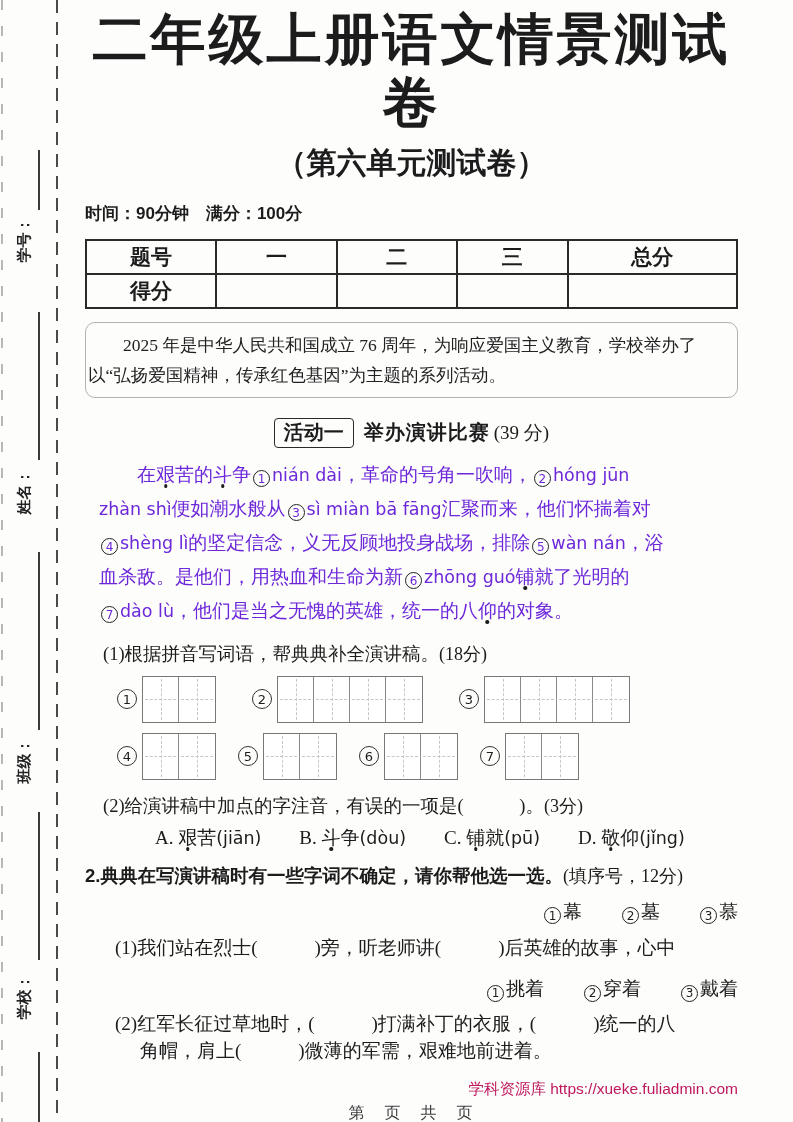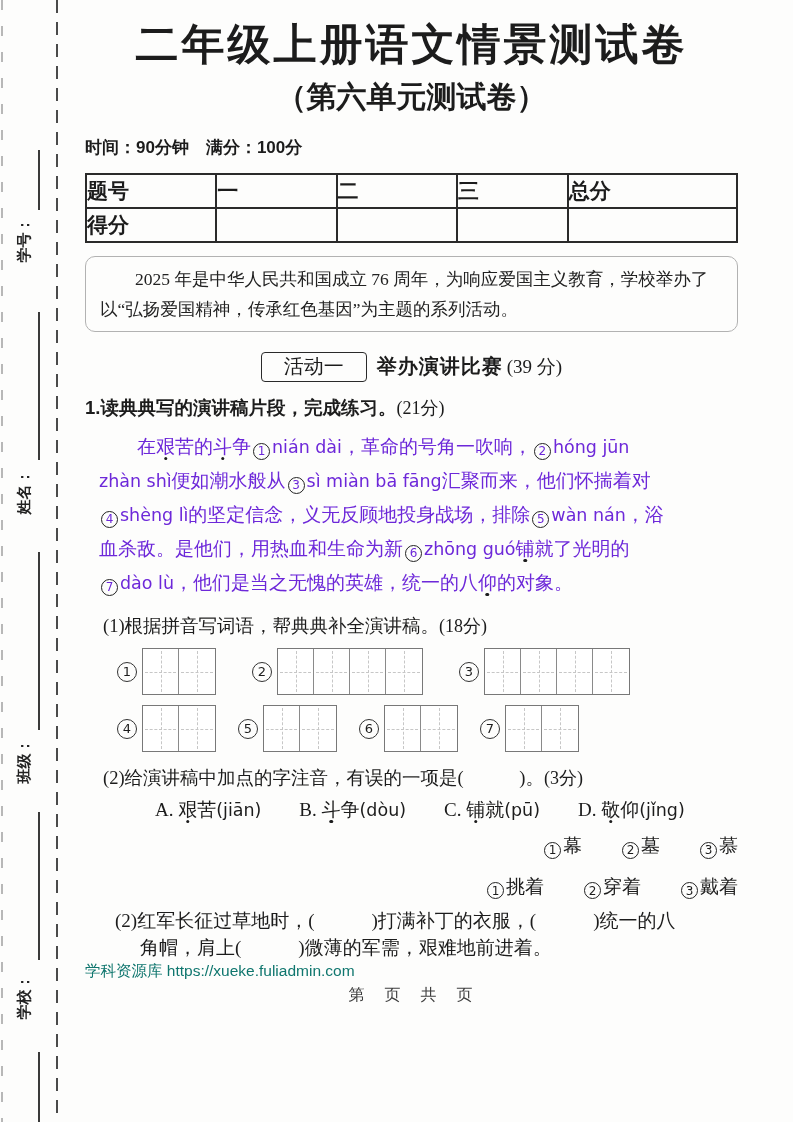--- a/index.html
+++ b/index.html
@@ -11,37 +11,37 @@
   .edge-dashes { position:absolute; left:1px; top:0; bottom:0; width:2px;
     background:repeating-linear-gradient(#9a9a9a 0 10px, transparent 10px 26px); opacity:.7; }
   .binding-line { position:absolute; left:56px; top:0; bottom:0; width:2px;
     background:repeating-linear-gradient(#4a4a4a 0 13px, transparent 13px 22px); }
   .margin-label { position:absolute; left:0; width:52px; height:22px; text-align:center;
     font-size:15px; font-weight:600; color:#222; transform:rotate(-90deg); white-space:nowrap; }
   .writing-line { position:absolute; left:38px; width:2px; background:#3a3a3a; }
 
   
   .content { position:absolute; left:85px; top:0; width:653px; }
-  .title { margin-top:20px; text-align:center; font-size:43px; font-weight:900;
+  .title { margin-top:8px; text-align:center; font-size:55px; font-weight:900;
     letter-spacing:3px; line-height:1.15; }
   .subtitle { margin-top:8px; text-align:center; font-size:30px; font-weight:800; }
   .meta { margin-top:18px; text-align:left; font-size:17px; font-weight:700; padding-right:2px; }
 
   table.score { margin-top:14px; width:100%; border-collapse:collapse; }
-  table.score td { border:2px solid #2a2a2a; height:34px; 
+  table.score td { border:2px solid #2a2a2a; height:34px; text-align:center;
     font-size:21px; font-weight:800; }
   td.c0 { width:20%; } td.c1 { width:18.5%; } td.c2 { width:18.5%; } td.c3 { width:17%; } td.c4 { width:26%; }
 
   .intro-box { margin-top:13px; border:1.5px solid #b2b2b2; border-radius:10px;
-    padding:7px 14px; font-family:"Liberation Serif","DejaVu Serif",serif;
+    padding:7px 2px; font-family:"Liberation Serif","DejaVu Serif",serif;
     font-size:17.5px; line-height:30px; text-indent:2em; color:#222; }
 
   .activity { margin-top:20px; text-align:center; font-size:20px; }
   .activity .badge { display:inline-block; border:1.5px solid #2a2a2a; border-radius:4px;
-    padding:0 22px 1px; font-weight:400; margin-right:10px; }
+    padding:0 9px 1px; font-weight:700; margin-right:10px; }
   .activity .atitle { font-weight:800; letter-spacing:1px; }
   .activity .ascore { font-family:"Liberation Serif","DejaVu Serif",serif; font-weight:400; font-size:19px; margin-left:4px; }
 
   .qhead { margin-top:13px; font-size:18.5px; font-weight:800; }
   .qhead .score, .subq .score { font-family:"Liberation Serif","DejaVu Serif",serif; font-weight:400; font-size:18px; }
   .serif, .passage, .subq, .options, .choices, .fill {
     font-family:"Liberation Serif","DejaVu Serif",serif; }
 
   .passage { margin-top:10px; font-size:19px; line-height:34px; padding:0 2px 0 14px; color:#6d28d9; }
   .subq { margin-top:14px; font-size:18.5px; padding-left:18px; line-height:24px; }
@@ -66,21 +66,21 @@
   .grid-row.r1 { margin-top:10px; gap:34px; }
   .grid-row.r2 { margin-top:10px; gap:20px; }
   .grid-group { display:flex; align-items:center; }
   .grid-no { width:20px; height:20px; font-size:13px; margin-right:5px; border-color:#333; }
   .grid-box { display:flex; border:1px solid #787878; }
   .grid-cell { width:36px; height:45px; border-right:1px solid #8a8a8a; position:relative; background:#fff; }
   .grid-cell:last-child { border-right:none; }
   .grid-cell::before { content:""; position:absolute; left:50%; top:2px; bottom:2px; border-left:1px dashed #c7c7c7; }
   .grid-cell::after { content:""; position:absolute; top:50%; left:2px; right:2px; border-top:1px dashed #c7c7c7; }
 
-  .footer-credit { text-align:left; font-size:15.5px; color:#0f766e; }
+  .footer-credit { margin-top:15px; text-align:right; font-size:15.5px; color:#be185d; }
   .footer-pager { margin-top:3px; text-align:center; font-size:16px; color:#3c3c3c; letter-spacing:2px; }
 </style>
 </head>
 <body>
 
 <div class="page">
 
   <div class="edge-dashes"></div>
   <div class="binding-line"></div>
 
@@ -119,23 +119,20 @@
       </tr>
     </tbody>
       </table>
 
     <div class="intro-box">2025 年是中华人民共和国成立 76 周年，为响应爱国主义教育，学校举办了以“弘扬爱国精神，传承红色基因”为主题的系列活动。</div>
 
     <div class="activity">
       <span class="badge">活动一</span><span class="atitle">举办演讲比赛</span><span class="ascore">(39 分)</span>
     </div>
 
-    <div class="qhead">
-      <span>1.读典典写的演讲稿片段，完成练习。</span><span class="score">(21分)</span>
-    </div>
 
     <div class="passage">
       <div><span>　　在</span><span class="emdot">艰</span><span>苦的</span><span class="emdot">斗</span><span>争</span><span class="circ">1</span><span class="py">nián dài</span><span>，革命的号角一吹响，</span><span class="circ">2</span><span class="py">hóng jūn</span></div>
       <div><span class="py">zhàn shì</span><span>便如潮水般从</span><span class="circ">3</span><span class="py">sì miàn bā fāng</span><span>汇聚而来，他们怀揣着对</span></div>
       <div><span class="circ">4</span><span class="py">shèng lì</span><span>的坚定信念，义无反顾地投身战场，排除</span><span class="circ">5</span><span class="py">wàn nán</span><span>，浴</span></div>
       <div><span>血杀敌。是他们，用热血和生命为新</span><span class="circ">6</span><span class="py">zhōng guó</span><span class="emdot">铺</span><span>就了光明的</span></div>
       <div><span class="circ">7</span><span class="py">dào lù</span><span>，他们是当之无愧的英雄，统一的八</span><span class="emdot">仰</span><span>的对象。</span></div>
     </div>
 
     <div class="subq">
@@ -199,22 +196,26 @@
           </div>
         </div>
       </div>
 
     <div class="subq">
       <span>(2)给演讲稿中加点的字注音，有误的一项是(　　　)。</span><span class="score">(3分)</span>
     </div>
 
     <div class="options"><span>A. </span><span class="emdot">艰</span><span>苦</span><span class="py">(jiān)</span><span>　　B. </span><span class="emdot">斗</span><span>争</span><span class="py">(dòu)</span><span>　　C. </span><span class="emdot">铺</span><span>就</span><span class="py">(pū)</span><span>　　D. </span><span class="emdot">敬</span><span>仰</span><span class="py">(jǐng)</span></div>
 
+    <div class="qhead">
+      <span>2.典典在写演讲稿时有一些字词不确定，请你帮他选一选。</span><span class="score">(填序号，12分)</span>
+    </div>
 
     <div class="choices"><span class="circ">1</span><span>幕</span><span>　　</span><span class="circ">2</span><span>墓</span><span>　　</span><span class="circ">3</span><span>慕</span></div>
+    <div class="fill a">(1)我们站在烈士(　　　)旁，听老师讲(　　　)后英雄的故事，心中</div>
 
     <div class="choices mt16"><span class="circ">1</span><span>挑着</span><span>　　</span><span class="circ">2</span><span>穿着</span><span>　　</span><span class="circ">3</span><span>戴着</span></div>
     <div class="fill a mt">(2)红军长征过草地时，(　　　)打满补丁的衣服，(　　　)统一的八</div>
     <div class="fill b">角帽，肩上(　　　)微薄的军需，艰难地前进着。</div>
 
     <div class="footer-credit">学科资源库 https://xueke.fuliadmin.com</div>
     <div class="footer-pager">第　页　共　页</div>
 
   </div>
 </div>

